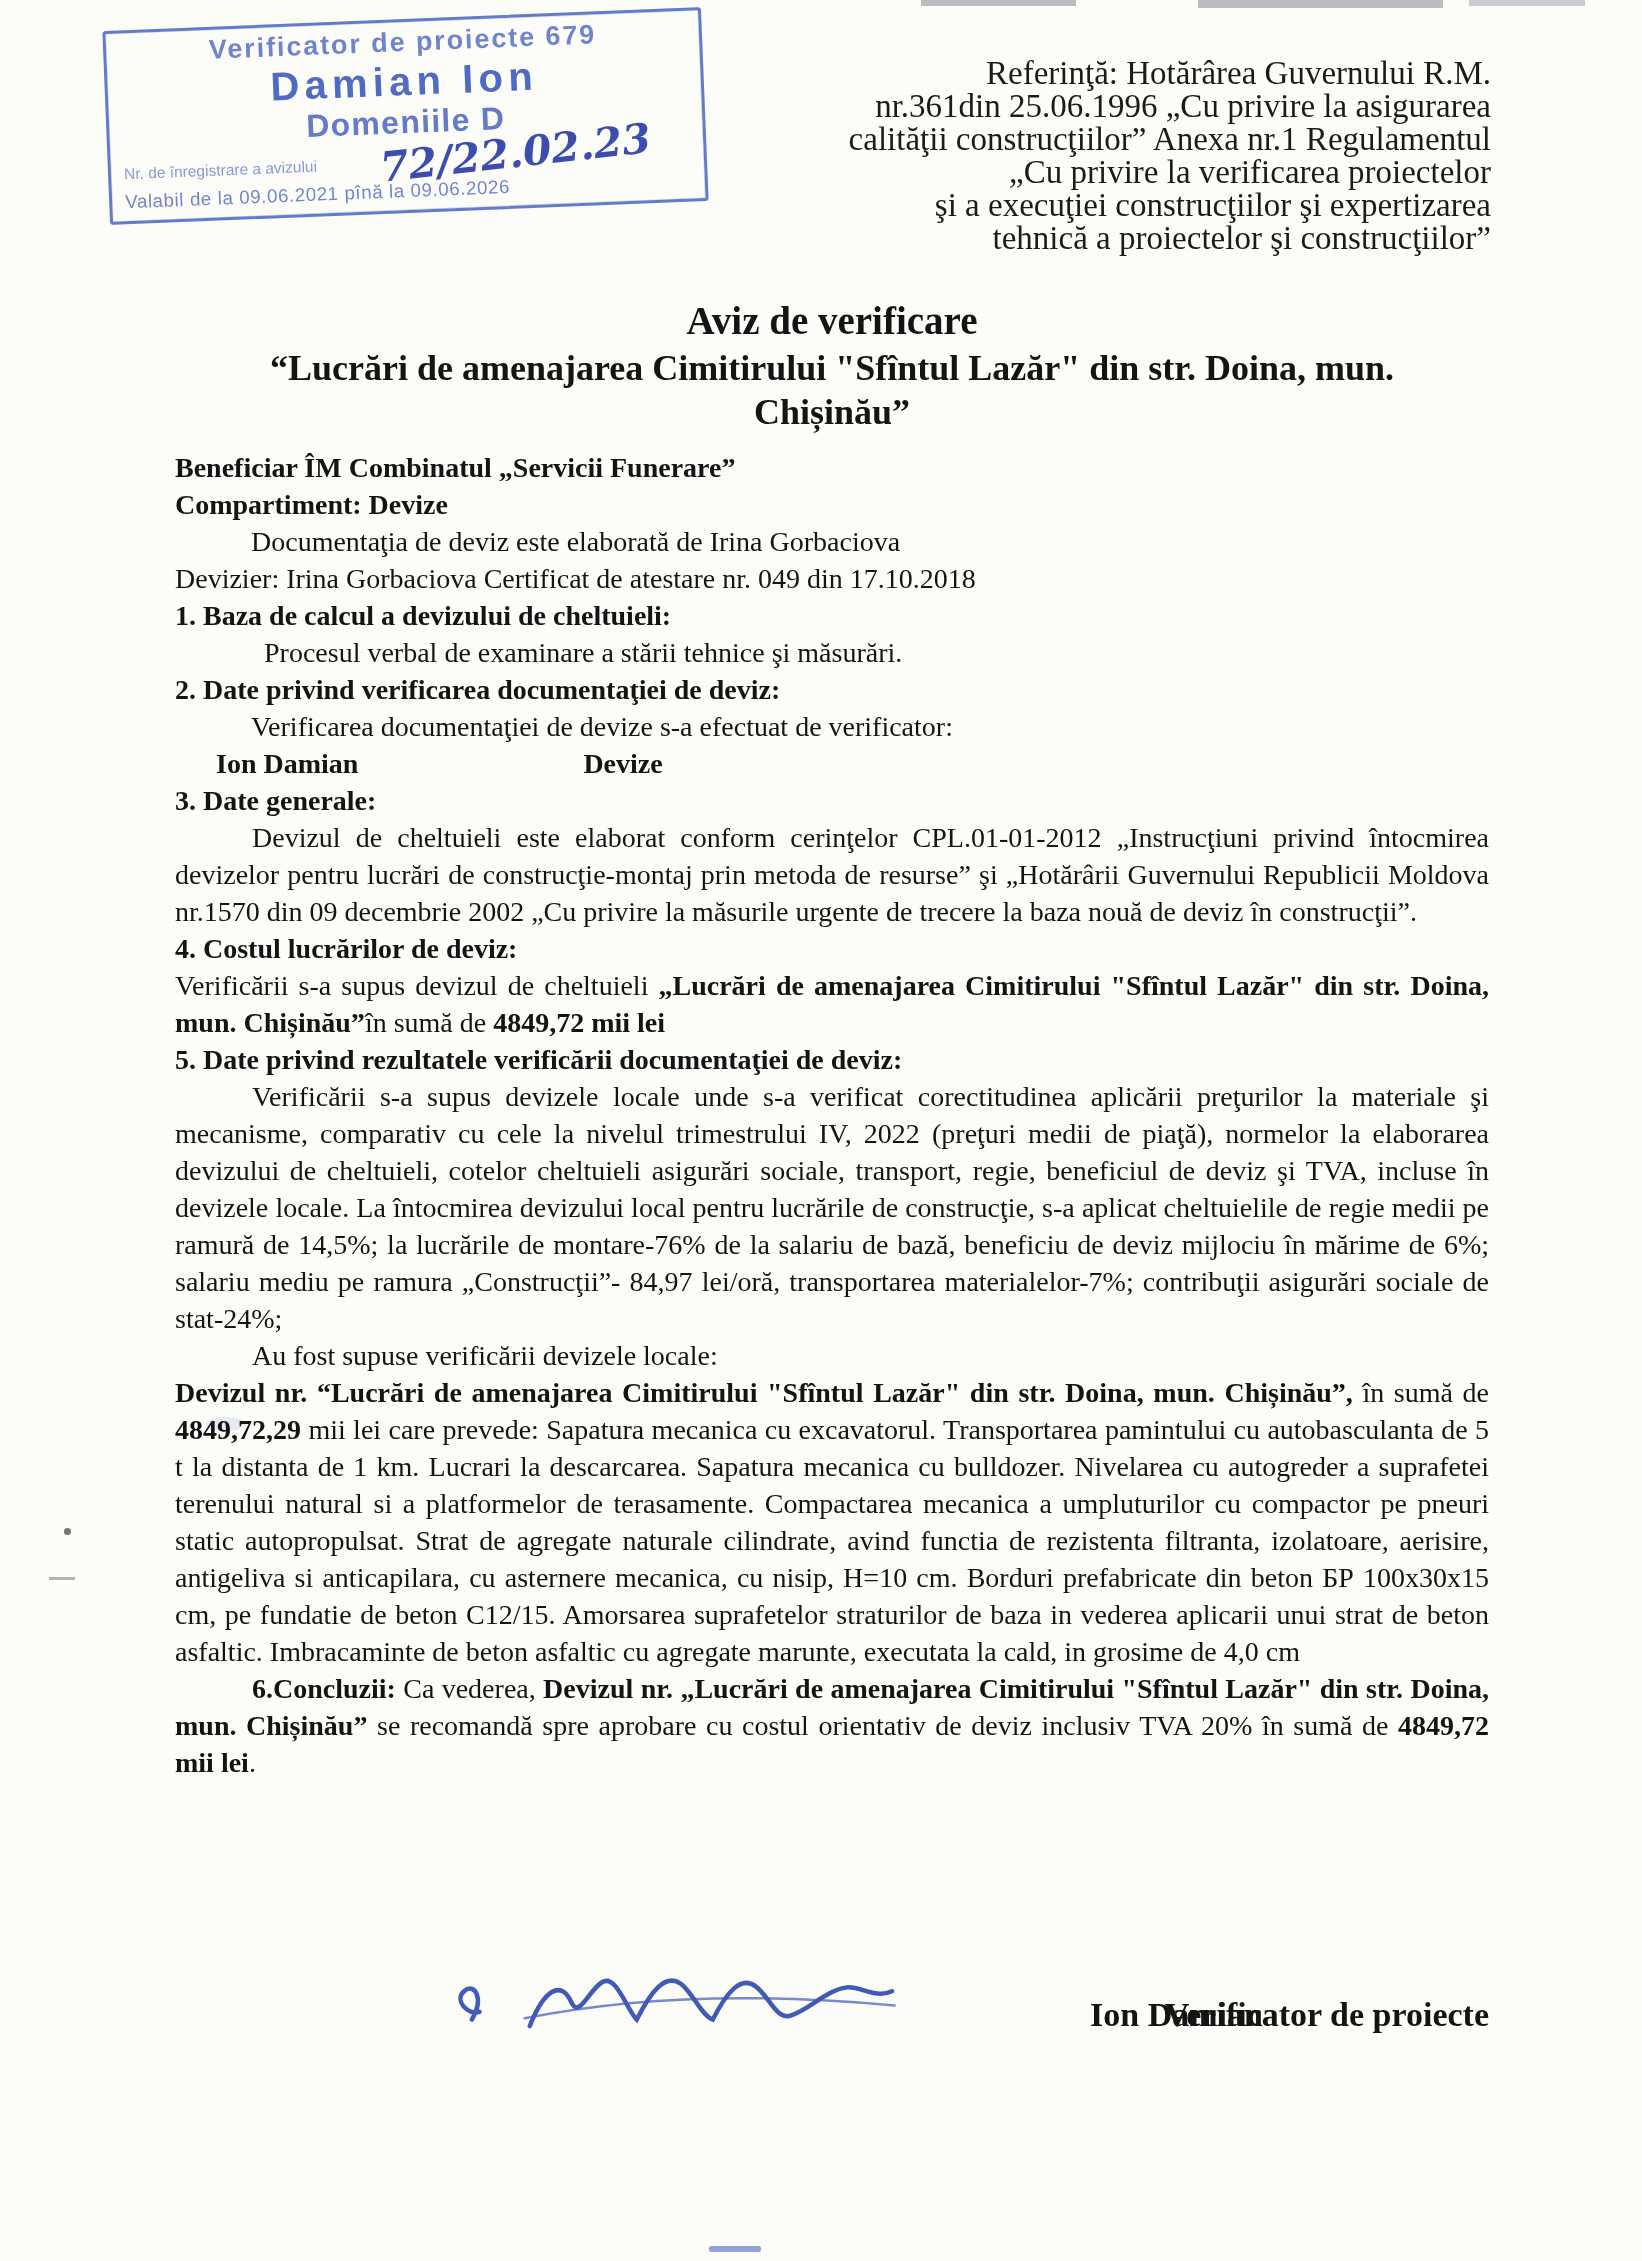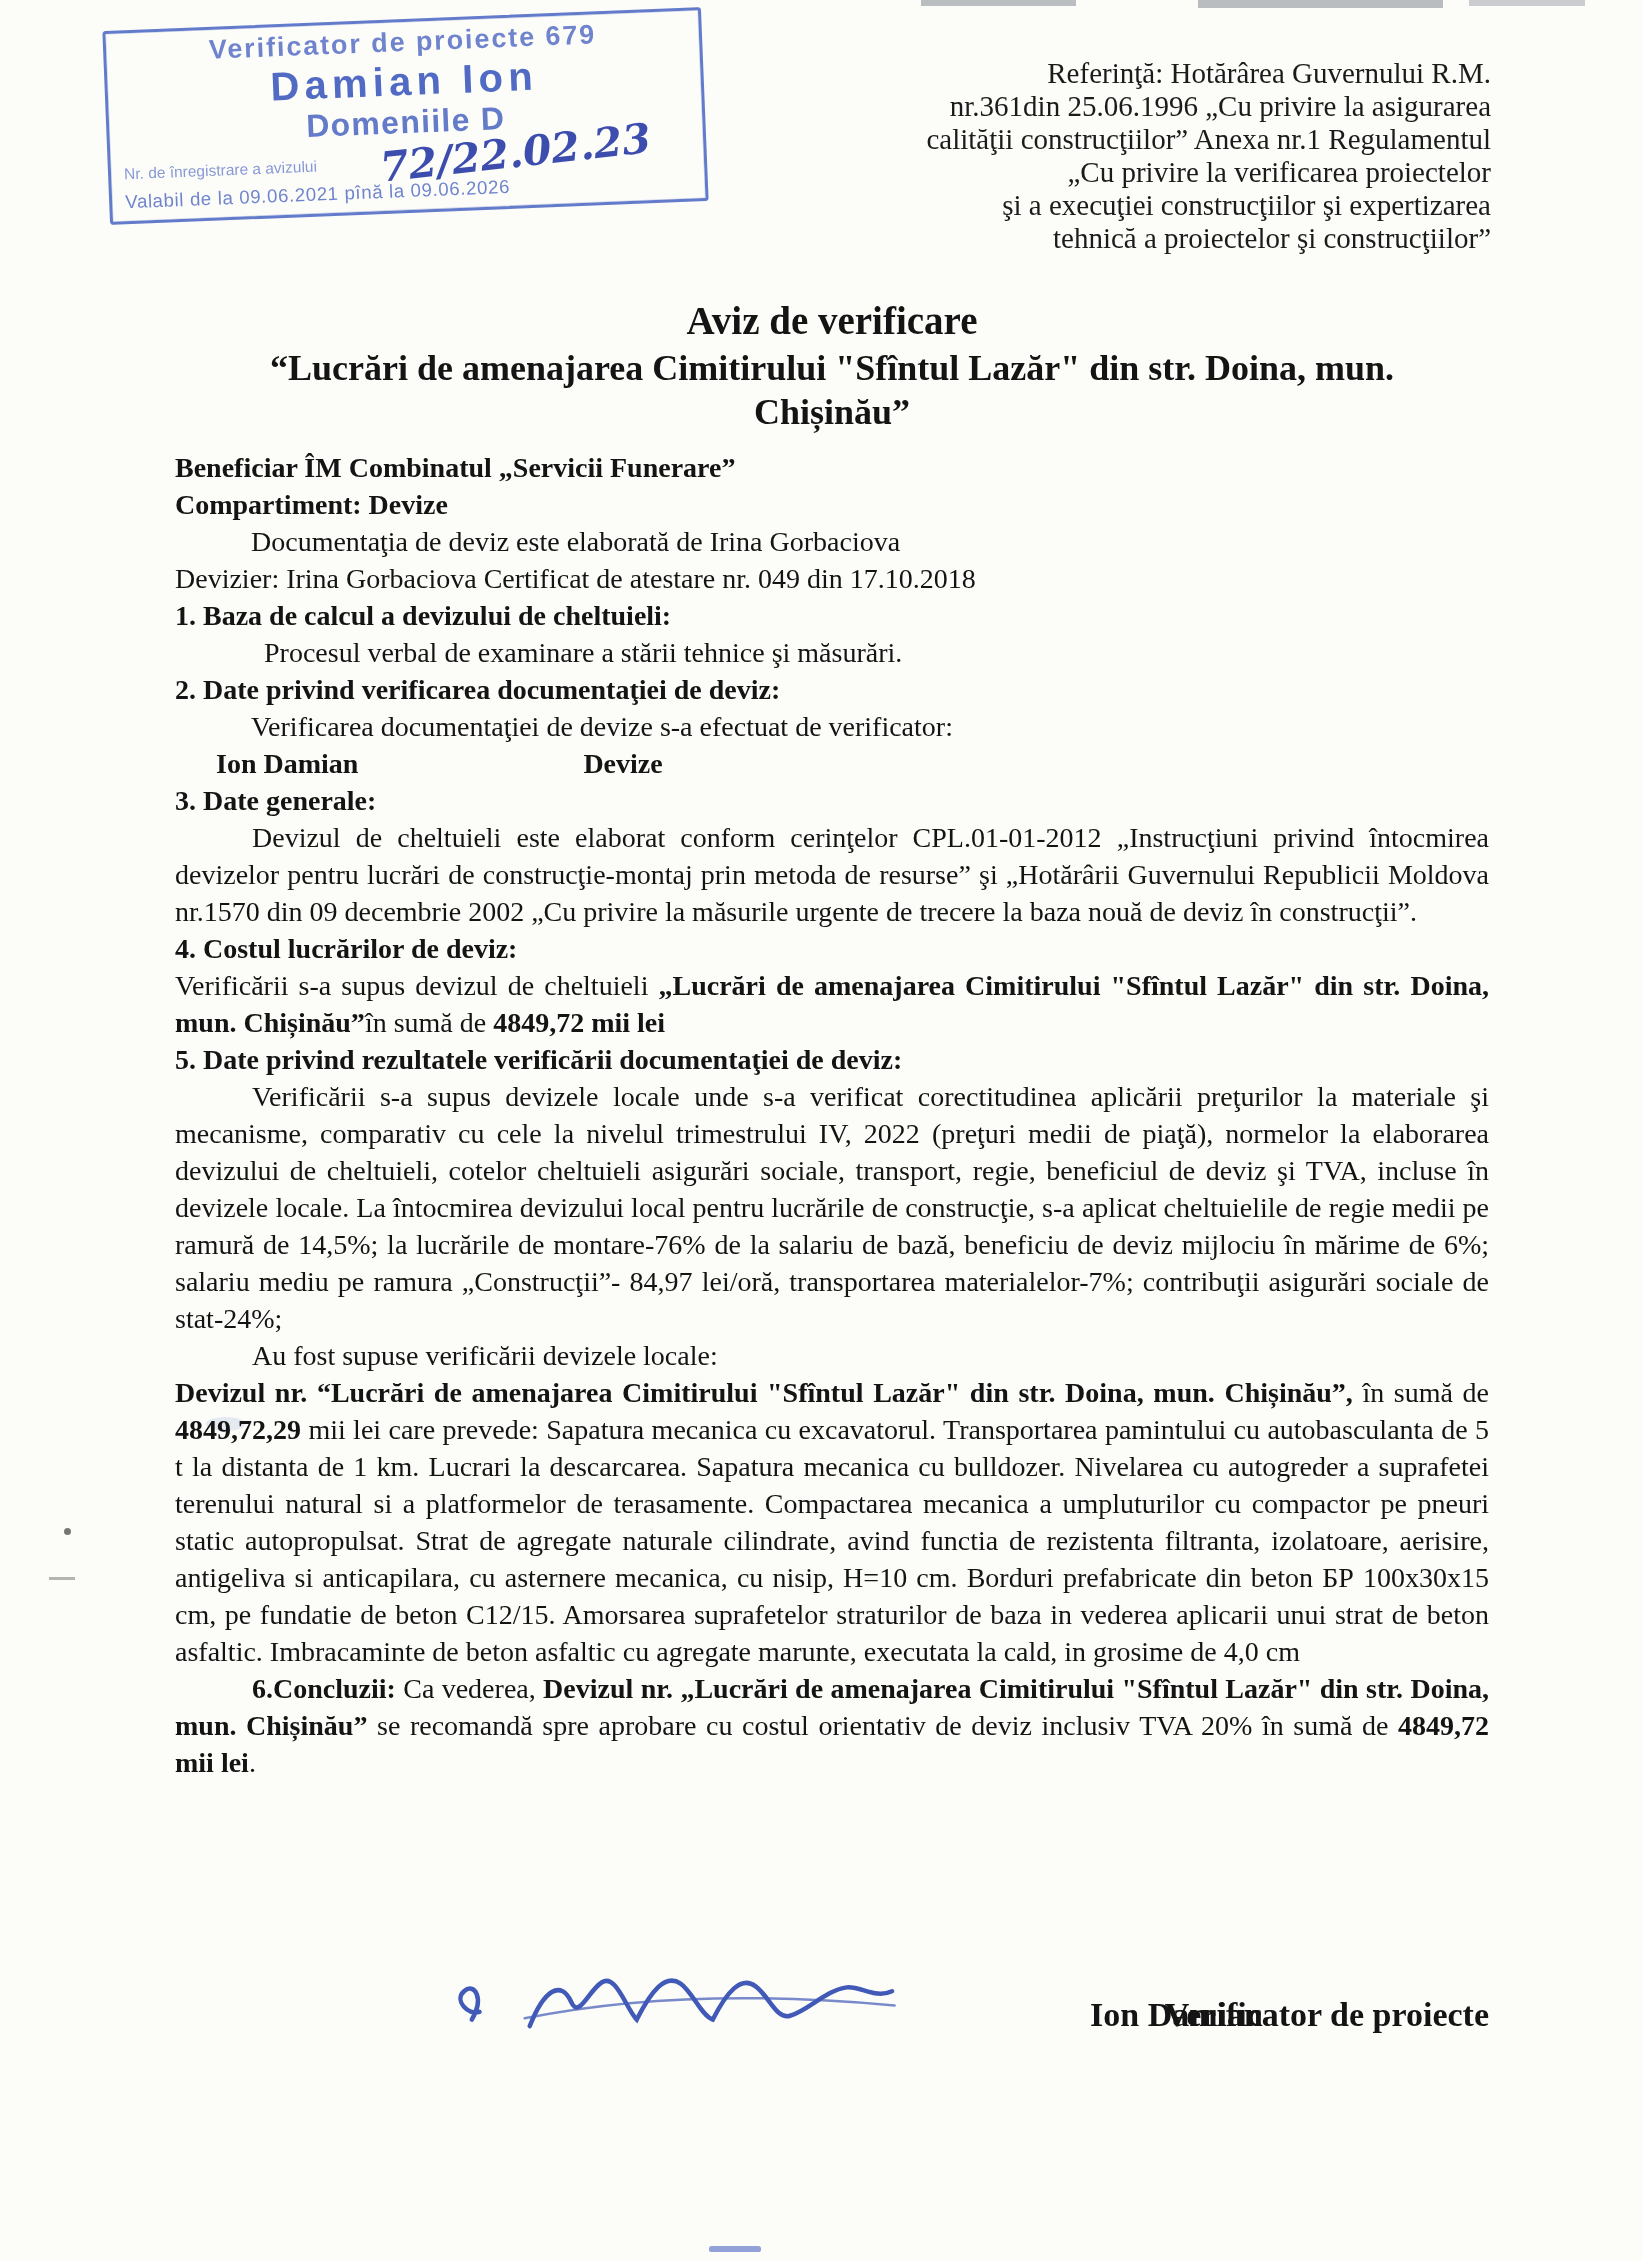--- a/index.html
+++ b/index.html
@@ -34,21 +34,21 @@
   .stamp-reg-number {
     font-family:"DejaVu Serif", serif; font-style:italic; font-weight:bold;
     font-size:41px; color:#2d3fa8; transform:rotate(-4deg);
     padding-right:39px; opacity:.92;
   }
   .stamp-validity { font-size:18.7px; opacity:.72; margin-top:0; letter-spacing:0.6px; }
 
   
   .reference {
     position:absolute; top:57px; right:152px; width:651px;
-    text-align:right; font-size:29px; line-height:33px; color:#1b1b1b;
+    text-align:right; font-size:33px; line-height:33px; color:#1b1b1b;
   }
 
   
   .content { position:absolute; left:175px; top:276px; width:1314px;margin-top:22px; }
   .doc-title { font-size:39px; font-weight:bold; text-align:center; margin:0 0 3.9px 0; }
   .doc-subject { font-size:36px; font-weight:bold; text-align:center; line-height:1.22; margin:0 auto 14px auto; max-width:1263px; }
   .content p { margin:0; font-size:28px; line-height:37px; }
   .b { font-weight:bold; }
   .just { text-align:justify; }
   .indpara { text-indent:77px; }

